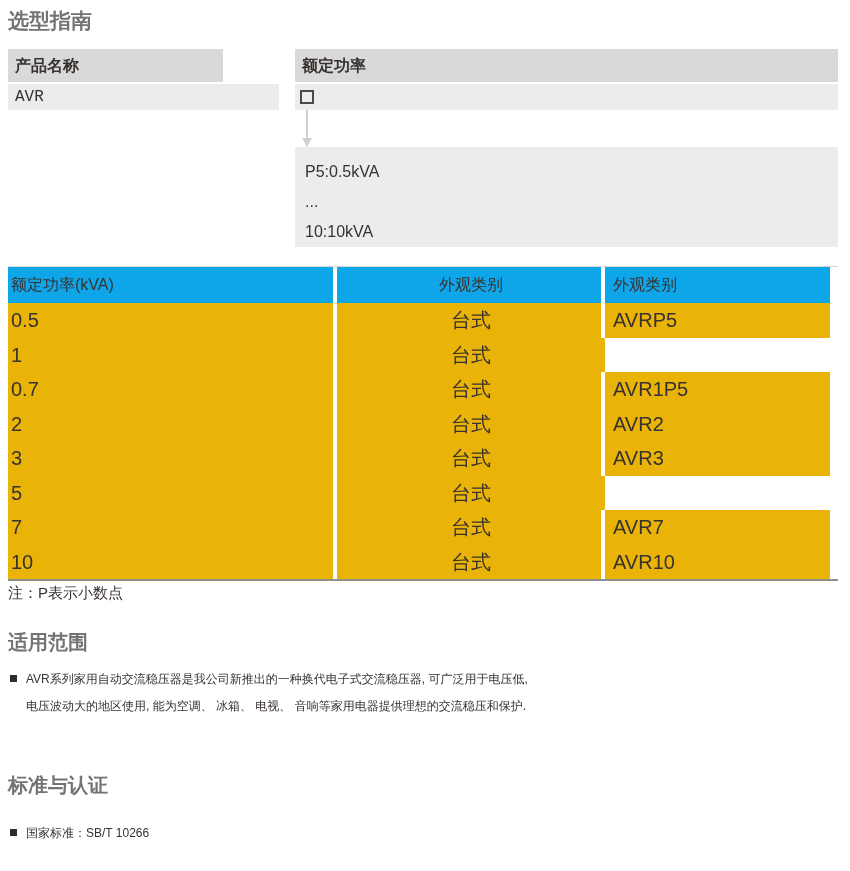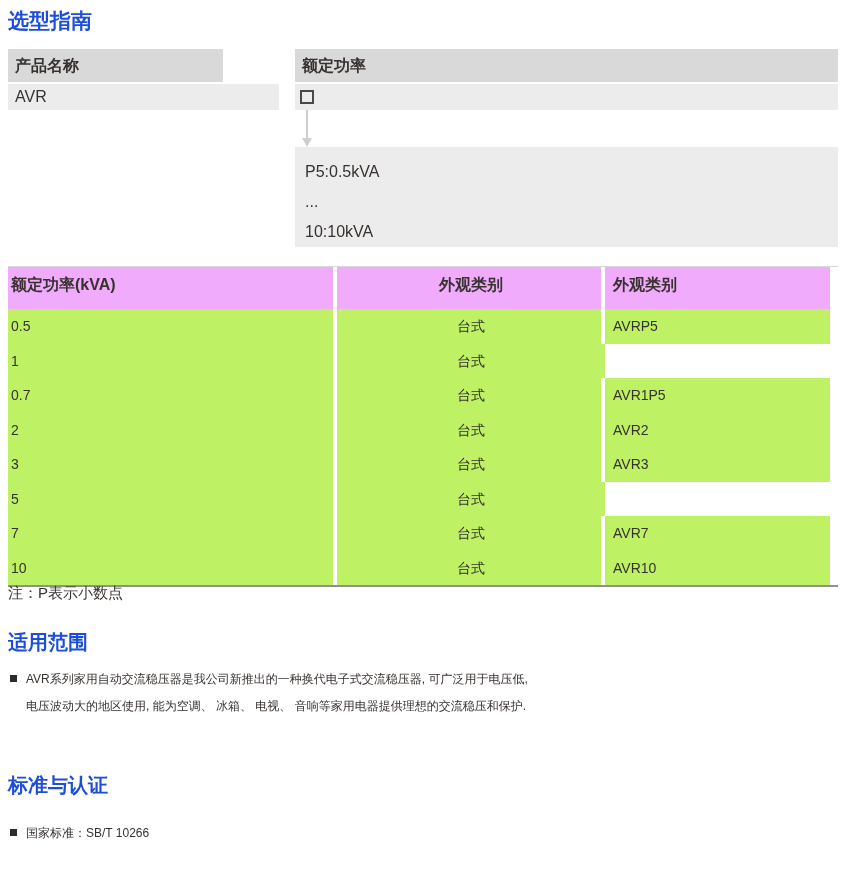--- a/index.html
+++ b/index.html
@@ -1,51 +1,51 @@
 <!DOCTYPE html>
 <html><head>
 <meta charset="utf-8">
 <style>
   * { margin:0; padding:0; box-sizing:border-box; }
   html,body { background:#fff; }
   body { font-family:"Liberation Sans","DejaVu Sans",sans-serif; color:#37322f; }
   #page { position:relative; width:850px; height:871px; background:#fff; overflow:hidden; }
 
-  .red-heading { position:absolute; left:8px; color:#1d4ed8; font-weight:bold; }
+  .red-heading { position:absolute; left:8px; color:#737373; font-weight:bold; }
   #title-selection { top:7px;  font-size:21px; }
   #title-scope     { top:629px; font-size:20px; }
   #title-standards { top:772px; font-size:20px;text-align:center; }
 
   
   .sel-cell { position:absolute; font-size:16px; }
   .hdr-cell { background:#d9d9d9; height:33px; line-height:33px; font-weight:bold; padding-left:7px; }
   .val-cell { background:#ececec; height:26px; line-height:26px; padding-left:7px; }
   #sel-hdr-name  { left:8px;   top:49px;  width:215px; }
   #sel-hdr-power { left:295px; top:49px;  width:543px; }
-  #sel-val-name  { left:8px;   top:84px;  width:271px; }
+  #sel-val-name  { left:8px;   top:84px;  width:271px;font-family:Liberation Mono, monospace; }
   #sel-val-power { left:295px; top:84px;  width:543px; }
   #sel-checkbox { position:absolute; left:5px; top:6px; width:14px; height:14px;
                   border:2px solid #4d4844; background:transparent; }
   #arrow-stem { position:absolute; left:306px; top:110px; width:2px; height:28px; background:#cfcfcf; }
   #arrow-head { position:absolute; left:302px; top:138px; width:0; height:0;
                 border-left:5px solid transparent; border-right:5px solid transparent;
                 border-top:9px solid #cfcfcf; }
   #sel-options { position:absolute; left:295px; top:147px; width:543px; height:100px;
                  background:#ececec; padding:10px 0 0 10px; font-size:16px; }
   #sel-options .opt { height:30px; line-height:30px; }
 
   
   #spec-table { position:absolute; left:8px; top:266px; width:830px; }
   .t-row { display:flex; }
   .t-row .c1 { width:329px; padding-left:3px; }
   .t-row .c2 { width:272px; border-left:4px solid #fff; margin-left:-4px;text-align:center; }
   .t-row .c3 { width:229px; padding-left:8px; border-left:4px solid #fff; margin-left:-4px; }
   .t-row.head { border-top:1px solid #d8d8d8; }
-  .t-row.head > div { background:#f0abfc; height:42px; line-height:36px; font-size:16px; font-weight:bold; }
-  .t-row.data > div { height:34.5px; line-height:34.5px; font-size:14px; background:#bef264; }
+  .t-row.head > div { background:#0ea5e9; height:36px; line-height:36px; font-size:16px; font-weight:normal; }
+  .t-row.data > div { height:34.5px; line-height:34.5px; font-size:20px; background:#eab308; }
   #spec-body { border-bottom:2px solid #8f8f8f; }
   #spec-note { position:absolute; left:8px; top:584px; font-size:15px; }
 
   
   .bullet-block { position:absolute; left:10px; display:flex; }
   .sq-bullet { width:7px; height:7px; background:#2f2b28; margin-top:9px; flex:0 0 7px; }
   .bullet-text { margin-left:9px; font-size:12px; line-height:27px; white-space:pre-line; }
   #scope-block { top:666px; width:828px; }
   #standards-block { top:820px; width:700px; }
 </style>

